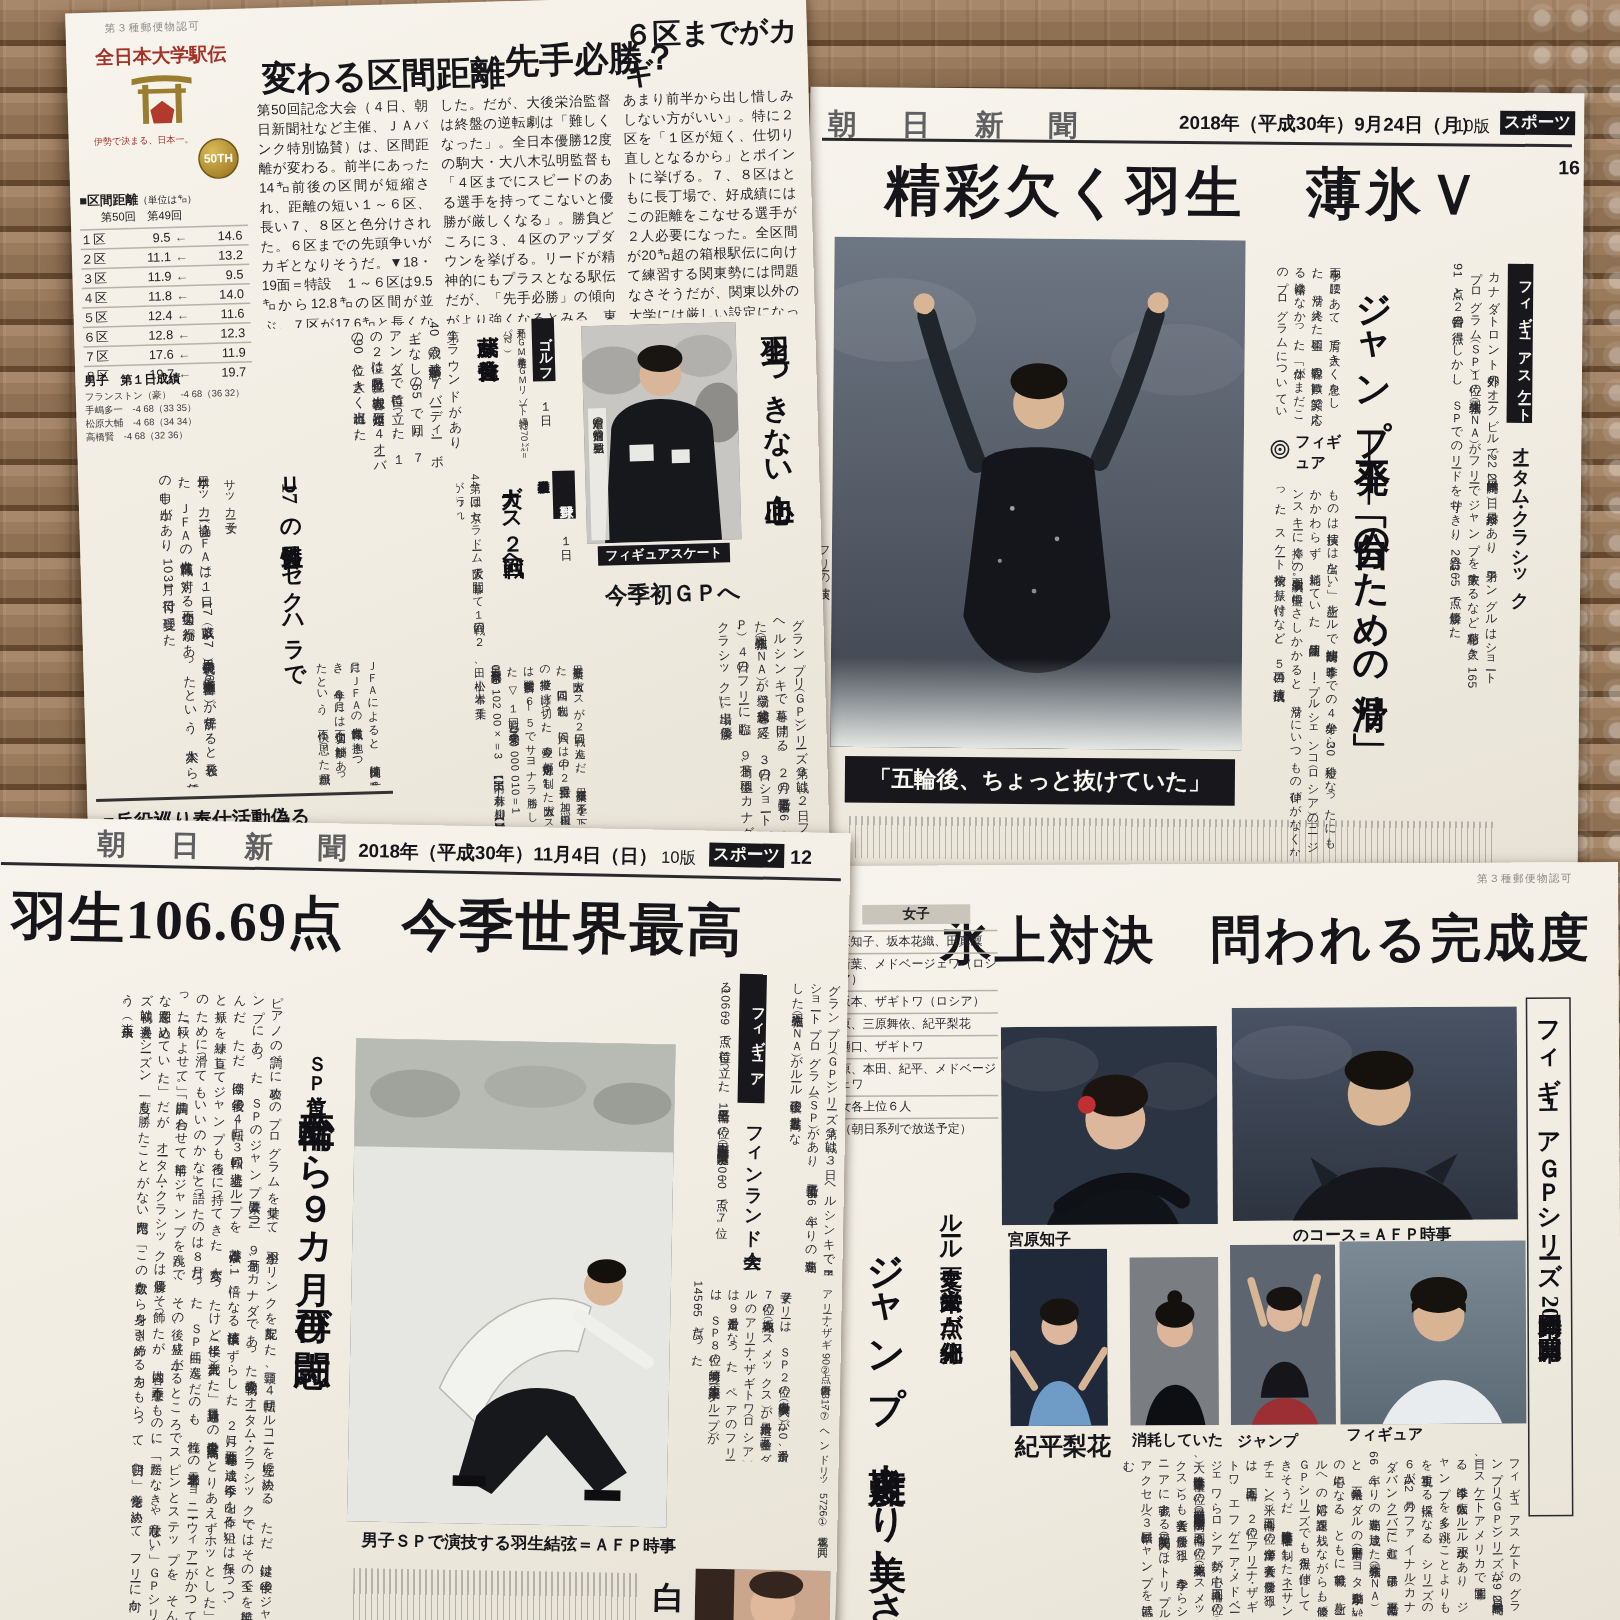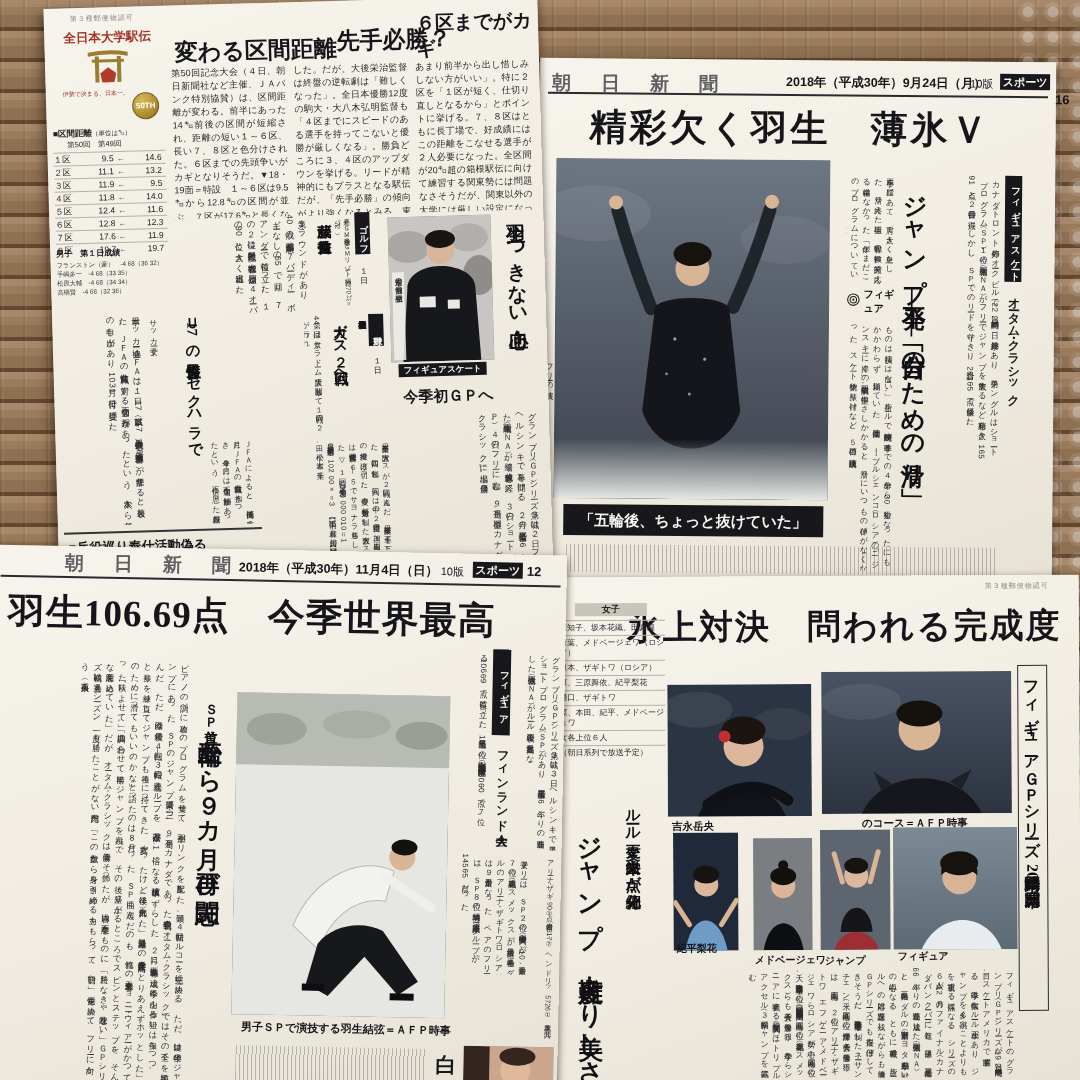--- a/index.html
+++ b/index.html
@@ -53,21 +53,21 @@
 <body>
 
 <div class="mat"></div>
 <div class="bubble"></div>
 
 <section class="paper" id="paperB">
   <div class="mast" style="left:12px;top:12px;width:218px;">朝日新聞</div>
   <div class="b ink" style="left:246px;top:14px;font-size:12.5px;">2018年（平成30年）9月24日（月）</div>
   <div class="ink" style="left:430px;top:15px;font-size:11px;">10版</div>
   <div class="secbox b" style="left:460px;top:12px;width:50px;height:16px;font-size:11px;line-height:16px;">スポーツ</div>
-  <div class="b ink" style="left:499px;top:30px;font-size:13px;margin-left:16px;">16</div>
+  <div class="b ink" style="left:499px;top:42px;font-size:13px;">16</div>
   <div class="rule" style="left:8px;top:34px;width:500px;"></div>
   <div class="serif b ink" style="left:50px;top:44px;font-size:37px;letter-spacing:3px;">精彩欠く羽生　薄氷Ｖ</div>
 
   <div class="ph" style="left:17px;top:100px;width:274px;height:340px;">
     <svg viewBox="0 0 274 340" preserveAspectRatio="none">
       <defs>
         <linearGradient id="gB1" x1="0" y1="0" x2="0" y2="1">
             <stop offset="0" stop-color="#6d7683"></stop>
             <stop offset="1" stop-color="#3d434d"></stop>
           </linearGradient>
@@ -287,21 +287,21 @@
       <rect width="144" height="132" fill="#2b3442"></rect>
       <ellipse cx="30" cy="25" rx="35" ry="18" fill="rgba(255,255,255,0.08)"></ellipse>
         <ellipse cx="115" cy="40" rx="30" ry="16" fill="rgba(255,255,255,0.06)"></ellipse>
       <path d="M30,132 C44,94 102,92 118,132 Z" fill="#101318"></path>
       <path d="M40,120 C70,98 96,98 120,116" stroke="#0f1116" stroke-width="11" fill="none" stroke-linecap="round"></path>
       <circle cx="76" cy="62" r="20" fill="#ddb79c"></circle>
       <ellipse cx="76" cy="46" rx="22" ry="14" fill="#1c1410"></ellipse>
       <circle cx="57" cy="52" r="6" fill="#c03030"></circle>
     </svg>
   </div>
-  <div class="cap" style="left:116px;top:243px;font-size:10.5px;">吉永岳央</div>
+  <div class="cap" style="left:116px;top:243px;font-size:10.5px;">宮原知子</div>
 
   <div class="ph" style="left:266px;top:96px;width:190px;height:142px;">
     <svg viewBox="0 0 190 142" preserveAspectRatio="none">
       <defs>
           <linearGradient id="gD1" x1="0" y1="0" x2="0" y2="1">
             <stop offset="0" stop-color="#495364"></stop>
             <stop offset="1" stop-color="#2d3440"></stop>
           </linearGradient>
         </defs>
       <rect width="190" height="142" fill="url(#gD1)"></rect>
@@ -318,32 +318,32 @@
   <div class="ph" style="left:117px;top:256px;width:65px;height:118px;">
     <svg viewBox="0 0 65 118" preserveAspectRatio="none">
       <rect width="65" height="118" fill="#20293a"></rect>
       <path d="M16,92 L2,70" stroke="#d8b595" stroke-width="5" stroke-linecap="round"></path>
         <path d="M48,92 L63,68" stroke="#d8b595" stroke-width="5" stroke-linecap="round"></path>
       <path d="M12,118 C18,78 46,78 54,118 Z" fill="#6f9cc6"></path>
       <circle cx="33" cy="52" r="12" fill="#dcb79e"></circle>
       <ellipse cx="33" cy="42" rx="13" ry="9" fill="#171310"></ellipse>
     </svg>
   </div>
-  <div class="cap" style="left:120px;top:365px;font-size:10px;">紀平梨花</div>
+  <div class="cap" style="left:120px;top:378px;font-size:16px;">紀平梨花</div>
 
   <div class="ph" style="left:197px;top:262px;width:59px;height:112px;">
     <svg viewBox="0 0 59 112" preserveAspectRatio="none">
       <rect width="59" height="112" fill="#7a7e82"></rect>
       <path d="M10,112 C16,76 44,76 50,112 Z" fill="#0e0f12"></path>
       <circle cx="30" cy="48" r="12" fill="#dcb59a"></circle>
       <ellipse cx="30" cy="38" rx="13" ry="9" fill="#14100d"></ellipse>
         <circle cx="30" cy="27" r="5" fill="#14100d"></circle>
     </svg>
   </div>
-  <div class="cap" style="left:198px;top:377px;font-size:10px;">メドベージェワ</div>
+  <div class="cap" style="left:198px;top:377px;font-size:10px;">消耗していた</div>
 
   <div class="ph" style="left:264px;top:254px;width:70px;height:120px;">
     <svg viewBox="0 0 70 120" preserveAspectRatio="none">
       <rect width="70" height="120" fill="#5d6670"></rect>
       <path d="M22,52 L14,24" stroke="#d8b595" stroke-width="5" stroke-linecap="round"></path>
         <path d="M50,52 L58,22" stroke="#d8b595" stroke-width="5" stroke-linecap="round"></path>
       <path d="M14,120 C20,96 52,96 58,120 Z" fill="#9c2f33"></path>
       <path d="M20,102 C22,70 50,70 52,102 Z" fill="#15151a"></path>
       <circle cx="36" cy="46" r="12" fill="#dcb79e"></circle>
       <ellipse cx="36" cy="36" rx="12" ry="8" fill="#171310"></ellipse>

